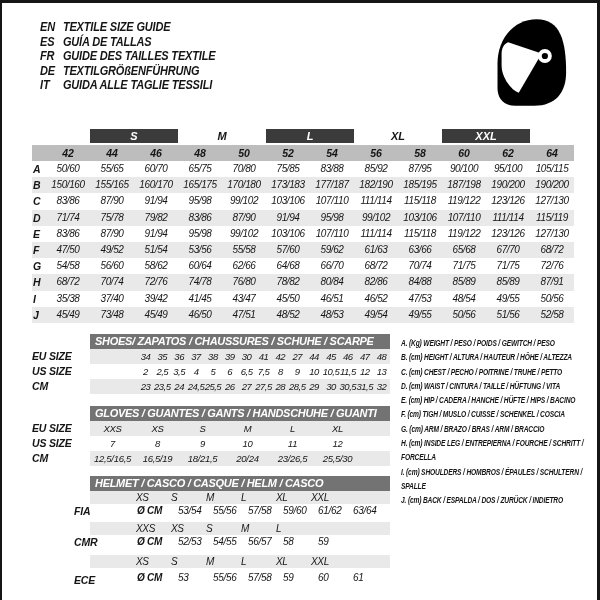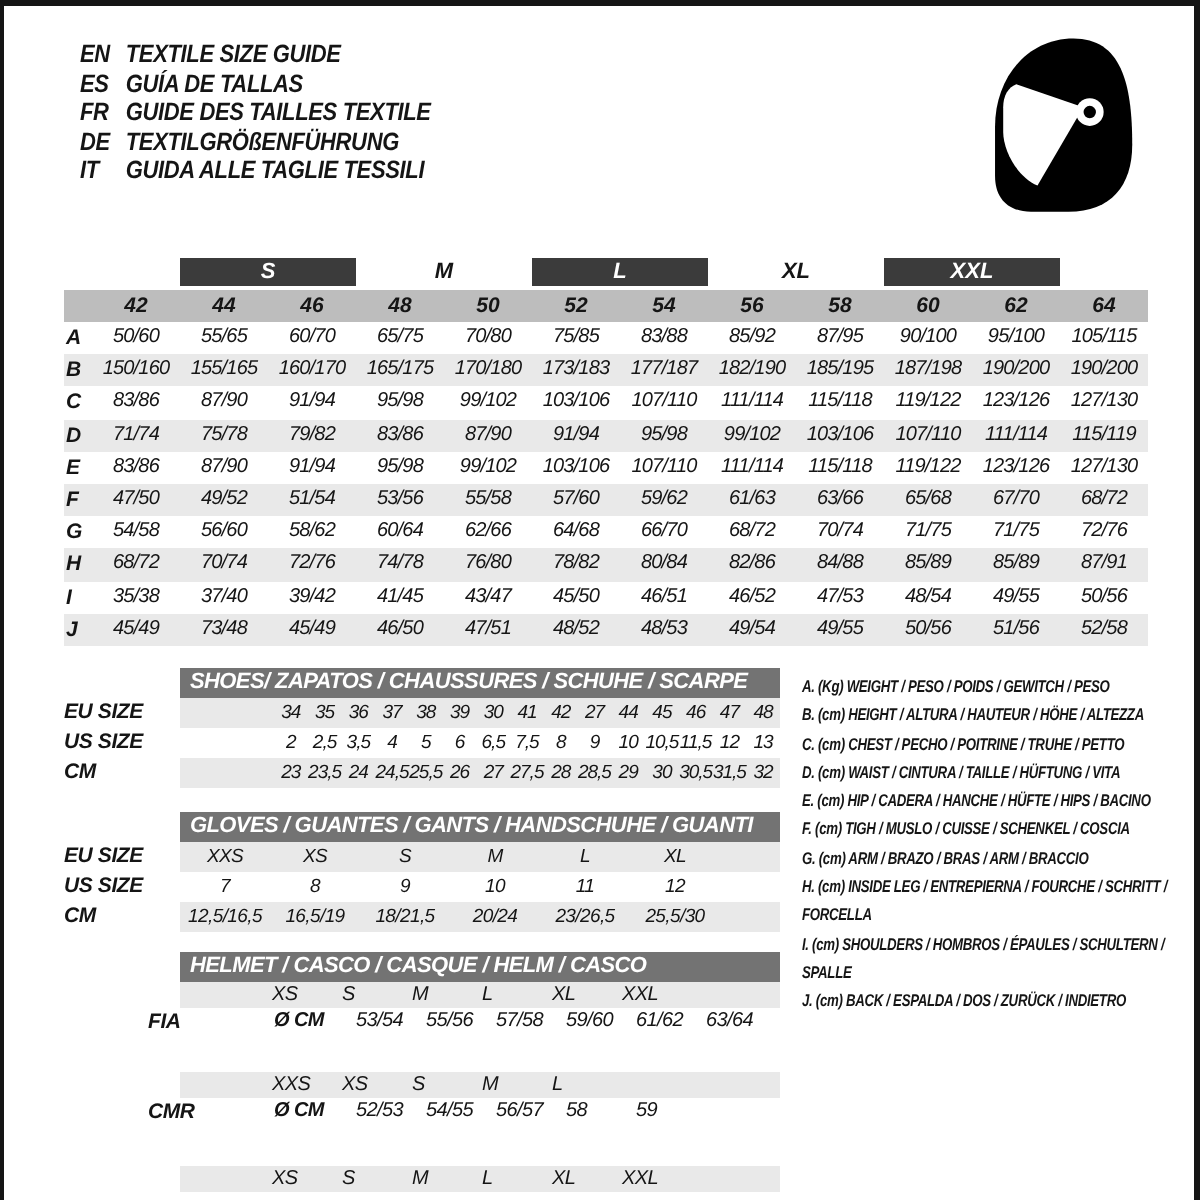--- a/index.html
+++ b/index.html
@@ -37,21 +37,21 @@
   .bt-strip { width:300px; height:100%; }
   .bt-bar { background:#737373; color:#fff; font-weight:700; font-size:11px; line-height:15px; padding-left:5px; letter-spacing:-0.3px; white-space:nowrap; }
   .strip-gray { background:#e9e9e9; }
   .grid-shoes { display:grid; grid-template-columns:repeat(15,1fr);padding-left:47px; }
   .grid-shoes span { text-align:center; font-size:9.5px; line-height:15px; letter-spacing:-0.5px; }
   .grid-gloves { display:grid; grid-template-columns:repeat(6,45px) 1fr; }
   .grid-gloves span { text-align:center; font-size:9.5px; line-height:15px; letter-spacing:-0.3px; }
   .tbl-gloves { margin-top:12px; }
   .tbl-helmet { margin-top:10px; }
   .hm-sizes { height:13px; }
-  .hm-data { height:32px;padding-left:42px; }
+  .hm-data { height:18px;padding-left:42px; }
   .hm-sizes.s3 { margin-top:2px; }
   .hm-data.d3 { margin-top:3px;align-items:center; }
   .grid-helmet { display:grid; grid-template-columns:46px repeat(6,35px) 1fr; }
   .grid-helmet span { text-align:left; font-size:10px; line-height:13.5px; letter-spacing:-0.3px; }
   .grid-helmet .unit-cell { font-weight:700; padding-left:5px; }
   .hm-data .bt-label { line-height:14px; }
 
   
   .legend { position:absolute; left:399px; top:333px; width:252px;
             transform:scaleX(0.78); transform-origin:0 0;

